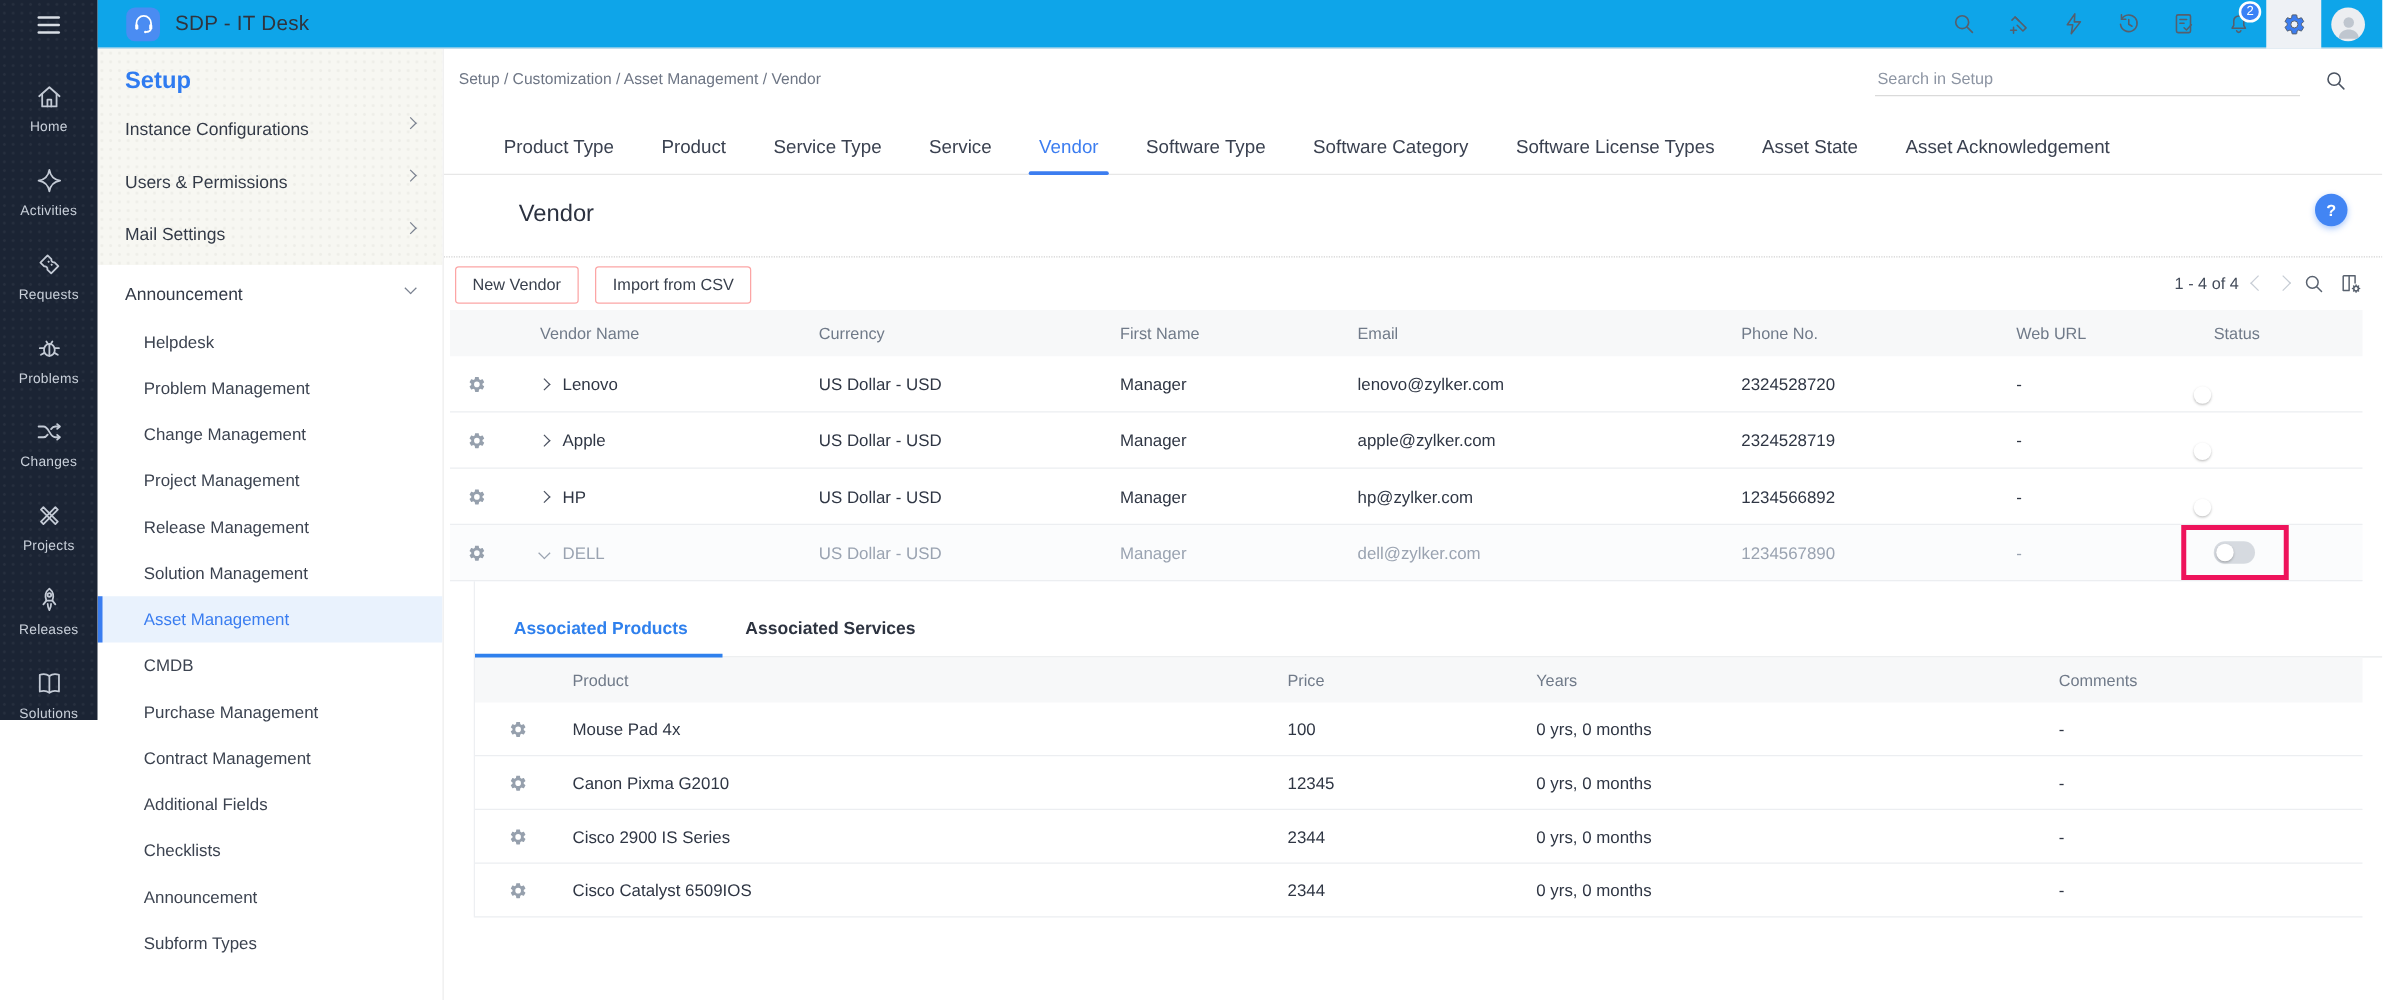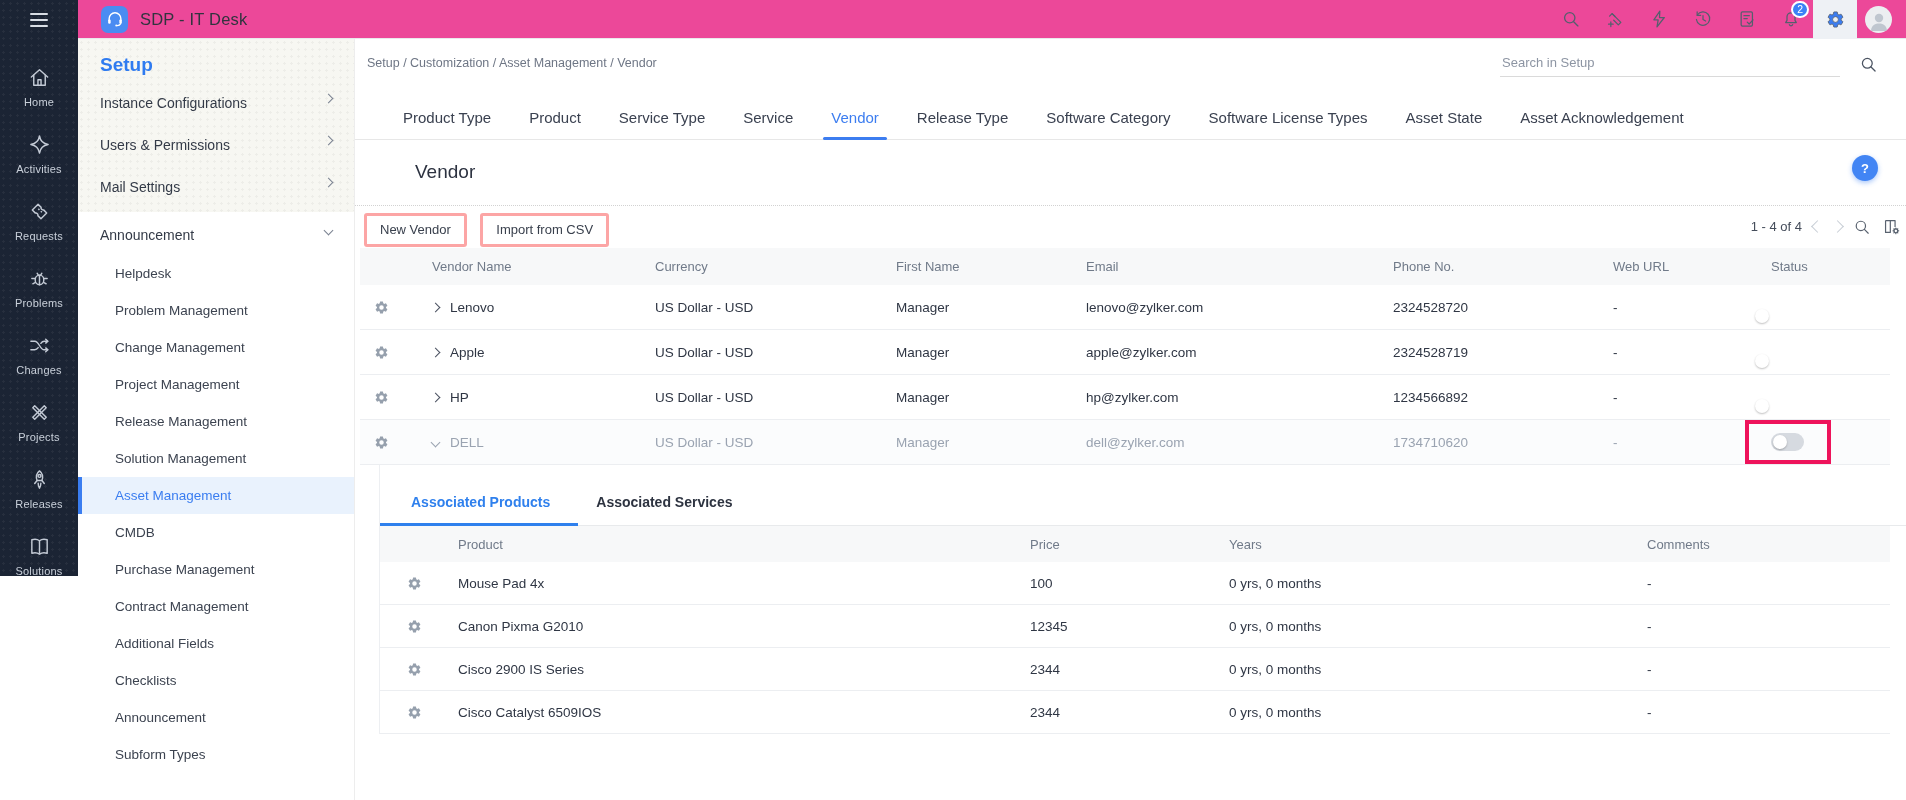--- a/index.html
+++ b/index.html
@@ -19,21 +19,21 @@
   }
   .burger { height:39px; display:flex; flex-direction:column; align-items:center; justify-content:center; gap:4px; cursor:pointer; }
   .burger span { width:18px; height:2px; background:#d8dde4; border-radius:1px; }
   .rail-items { margin-top:14px; display:flex; flex-direction:column; align-items:center; }
   .rail-item { width:78px; padding:13px 0 12px; display:flex; flex-direction:column; align-items:center; gap:7px; color:#c9d0da; cursor:pointer; }
   .rail-item .lbl { font-size:11px; letter-spacing:.2px; }
   .rail-item svg { stroke:#c3cad5; }
 
   
   .topbar {
-    position:absolute; left:78px; top:0; right:0; height:39px; background:#ec4899;
+    position:absolute; left:78px; top:0; right:0; height:39px; background:#0ea5e9;
     border-bottom:1px solid #e9eaec; display:flex; align-items:center; z-index:5;
   }
   .logo-box { width:27px; height:27px; margin-left:23px; border-radius:7px; background:#4a8cf2; display:flex; align-items:center; justify-content:center; }
   .app-title { margin-left:12px; font-size:16.5px; color:#30343e; font-weight:500; letter-spacing:.2px; }
   .tb-right { margin-left:auto; display:flex; align-items:center; height:100%; }
   .tb-icon { width:44px; height:39px; display:flex; align-items:center; justify-content:center; position:relative; color:#555f6d; cursor:pointer; }
   .tb-icon svg { stroke:#555f6d; }
   .tb-icon.active { background:#eef1f5; }
   .tb-badge { position:absolute; top:1px; right:4px; min-width:17px; height:17px; padding:0 4px; background:#3b82f6; color:#fff; border-radius:9px; font-size:10.5px; display:flex; align-items:center; justify-content:center; border:2px solid #fff; }
   .avatar { width:27px; height:27px; border-radius:50%; background:#ecee f1; background:#eceef1; overflow:hidden; margin:0 14px 0 8px; display:flex; align-items:flex-end; justify-content:center; cursor:pointer; }
@@ -67,22 +67,22 @@
   .tabs-row { height:45px; border-bottom:1px solid #e7e7e7; display:flex; align-items:stretch; gap:38px; padding-left:48px; }
   .tab { font-size:15px; color:#3a4150; display:flex; align-items:center; position:relative; white-space:nowrap; cursor:pointer; }
   .tab.active { color:#3c7df0; }
   .tab.active::after { content:""; position:absolute; left:-8px; right:-8px; bottom:-1px; height:3px; background:#3c7df0; border-radius:2px; }
 
   .title-row { position:relative; height:66px; border-bottom:1px dotted #d2d2d2; }
   .page-title { position:absolute; left:60px; top:21px; font-size:19px; color:#2c3240; font-weight:400; }
   .help-btn { position:absolute; right:28px; top:15px; width:26px; height:26px; border-radius:50%; background:#4285f4; color:#fff; font-size:13px; font-weight:bold; display:flex; align-items:center; justify-content:center; box-shadow:0 2px 5px rgba(66,133,244,.45); cursor:pointer; }
 
   .toolbar-row { position:relative; height:42px; padding:7px 0 0 9px; }
-  .btn { display:inline-block; border:3px solid #fca5a5; border-radius:3px; background:#fff; padding:6px 13px 7px; font-size:13px; color:#39404d; margin-right:9px; cursor:pointer; }
-  .list-controls { position:absolute; right:5px; top:11px; display:flex; align-items:center; gap:11px; font-size:13px; color:#454d5b; }
+  .btn { display:inline-block; border:1px solid #fca5a5; border-radius:3px; background:#fff; padding:6px 13px 7px; font-size:13px; color:#39404d; margin-right:9px; cursor:pointer; }
+  .list-controls { position:absolute; right:16px; top:11px; display:flex; align-items:center; gap:11px; font-size:13px; color:#454d5b; }
   .pg-arrow { width:9px; height:9px; border-right:1.8px solid #c7cdd5; border-top:1.8px solid #c7cdd5; display:inline-block; cursor:pointer; }
   .pg-arrow.l { transform:rotate(-135deg); }
   .pg-arrow.r { transform:rotate(45deg); }
   .lc-icon { color:#59626f; cursor:pointer; }
   .lc-icon svg { stroke:#59626f; }
 
   
   .vtable { margin:0 16px 0 5px; }
   .vrow { display:grid; grid-template-columns:72px 223px 241px 190px 307px 220px 158px 1fr; align-items:center; height:45px; border-bottom:1px solid #eceef1; font-size:13.5px; color:#2f3644; }
   .vrow.vhead { background:#f7f8f9; height:37px; color:#707a89; font-size:13px; border-bottom:none; }
@@ -408,21 +408,21 @@
         </svg>
     </div>
   </div>
 
   <div class="tabs-row">
     <div class="tab">Product Type</div>
     <div class="tab">Product</div>
     <div class="tab">Service Type</div>
     <div class="tab">Service</div>
     <div class="tab active">Vendor</div>
-    <div class="tab">Release Type</div>
+    <div class="tab">Software Type</div>
     <div class="tab">Software Category</div>
     <div class="tab">Software License Types</div>
     <div class="tab">Asset State</div>
     <div class="tab">Asset Acknowledgement</div>
   </div>
 
   <div class="title-row">
     <h1 class="page-title">Vendor</h1>
     <div class="help-btn">?</div>
   </div>
@@ -519,21 +519,21 @@
             <use href="#i-gear"></use>
           </svg>
       </div>
       <div class="name-cell">
         <span class="chv d"></span>
         <span>DELL</span>
       </div>
       <div>US Dollar - USD</div>
       <div>Manager</div>
       <div>dell@zylker.com</div>
-      <div>1734710620</div>
+      <div>1234567890</div>
       <div>-</div>
       <div>
         <span class="status-wrap">
           <span class="toggle off"></span>
           <span class="red-box"></span>
         </span>
       </div>
     </div>
   </div>
 

